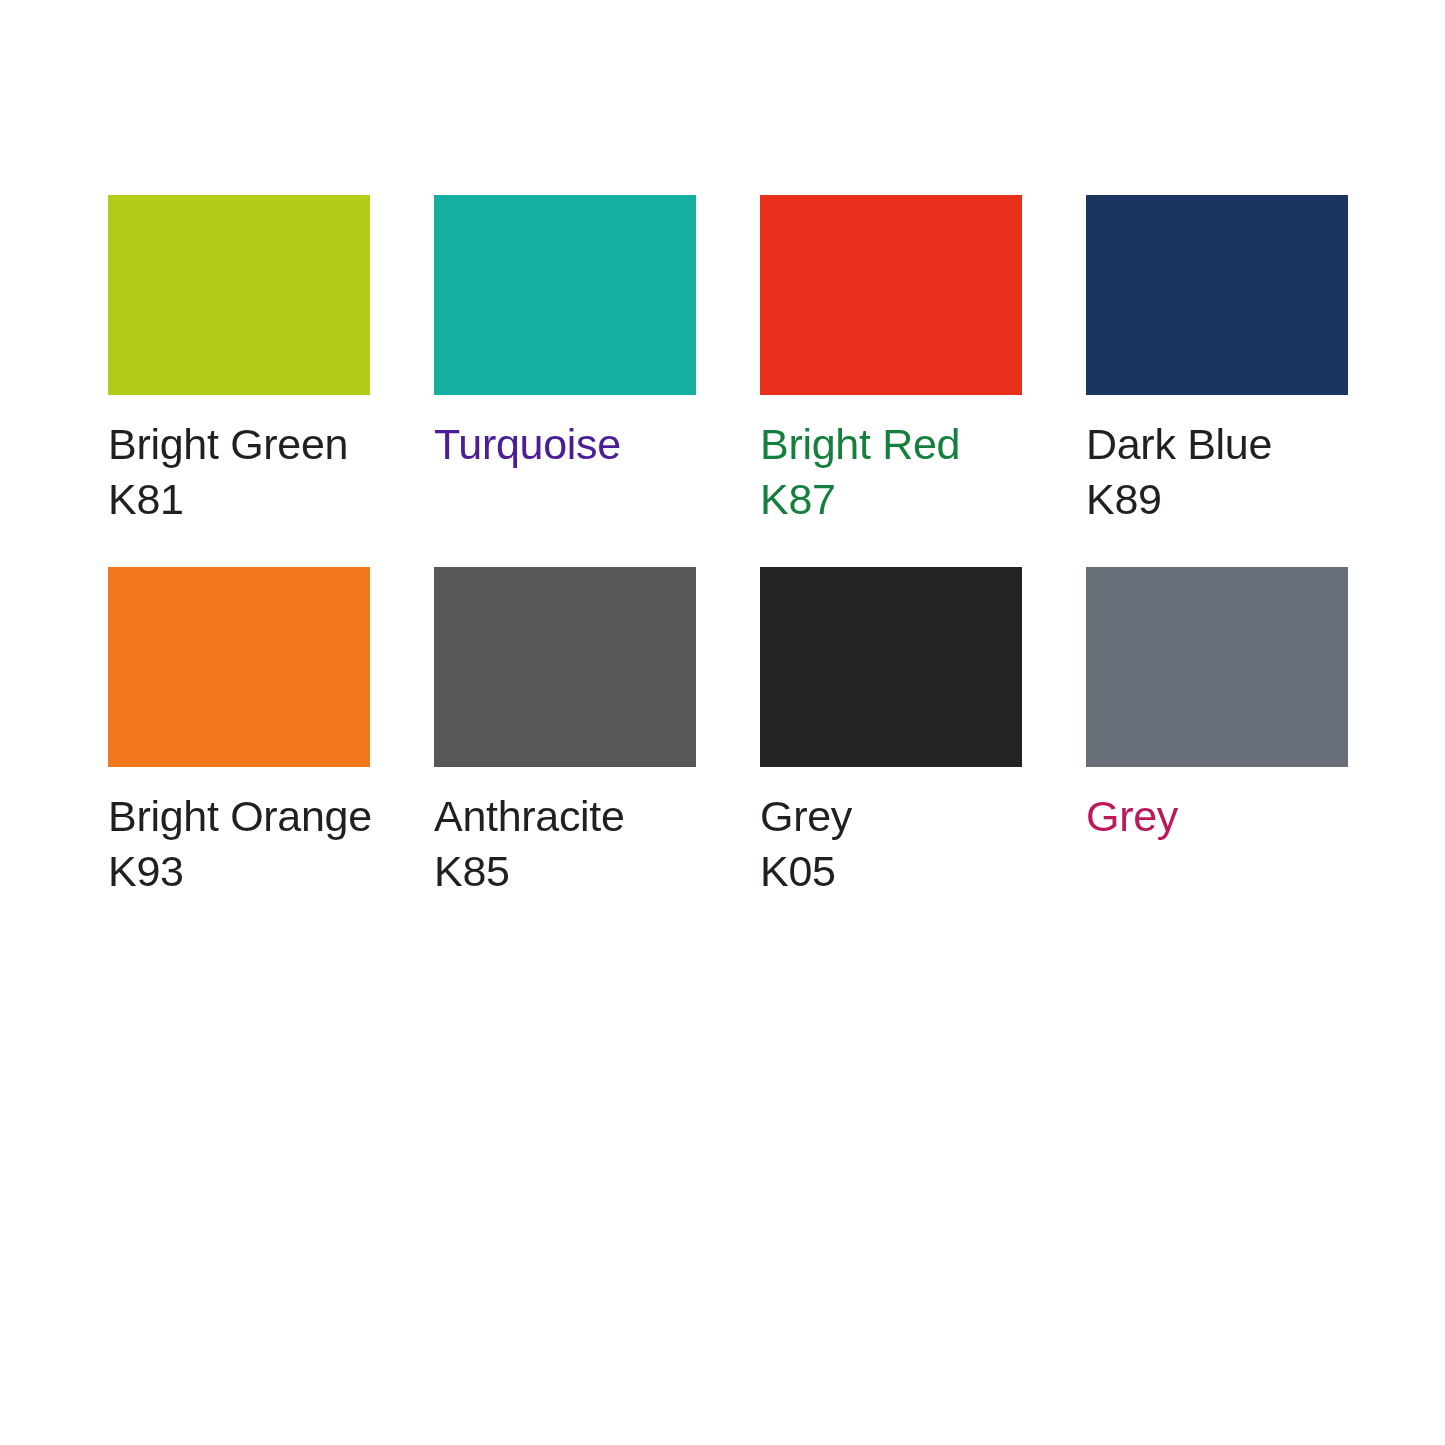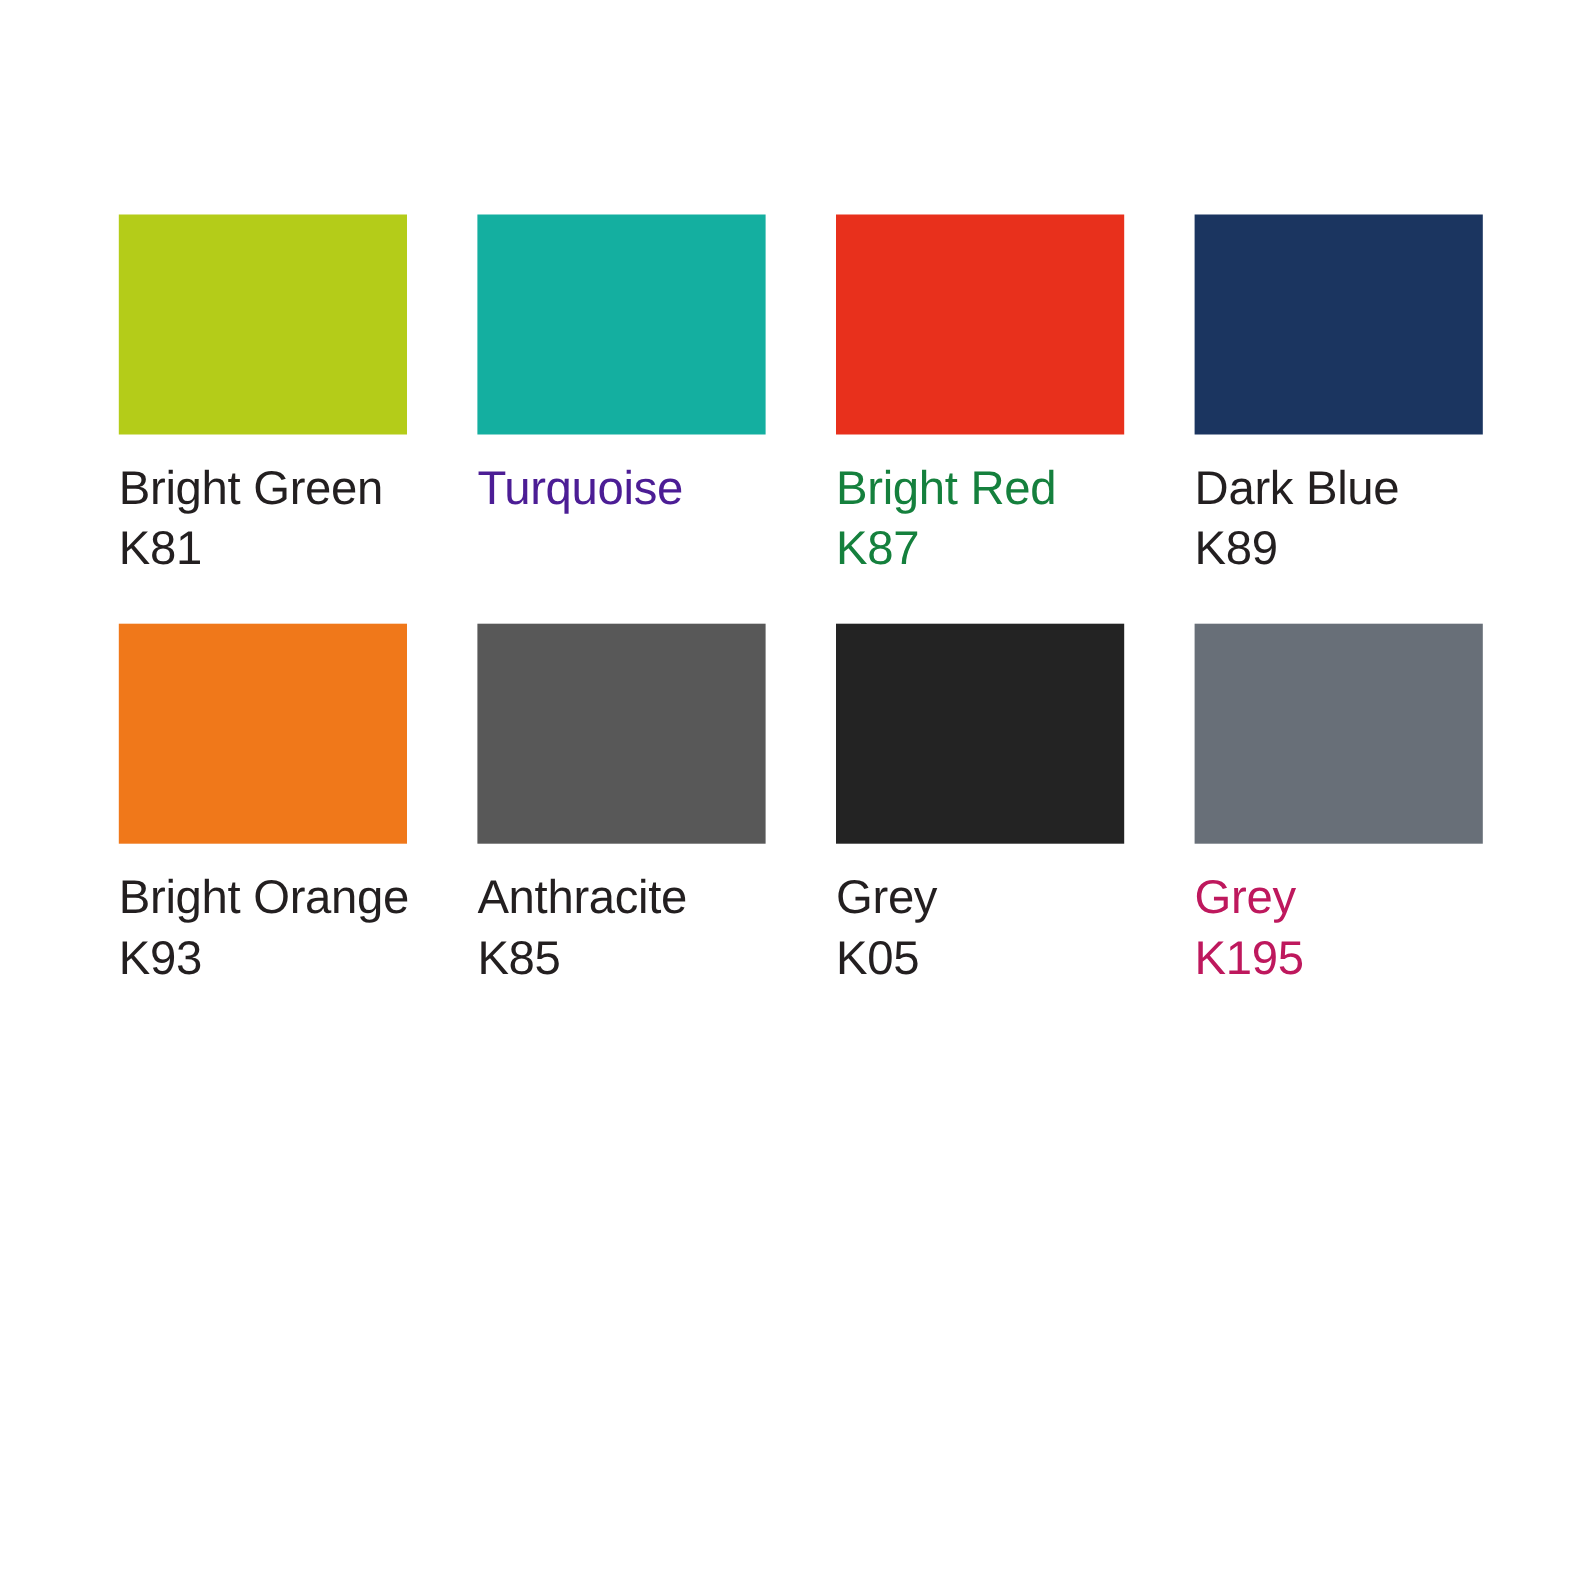--- a/index.html
+++ b/index.html
@@ -118,17 +118,16 @@
         <div class="swatch-chip" style="background-color: rgb(35, 35, 35);"></div>
         <div class="swatch-caption" style="color: rgb(35, 31, 32);">
           <span class="swatch-name">Grey</span>
           <span class="swatch-code">K05</span>
         </div>
       </div>
       <div class="swatch-cell">
         <div class="swatch-chip" style="background-color: rgb(104, 111, 120);"></div>
         <div class="swatch-caption" style="color: #be185d;">
           <span class="swatch-name">Grey</span>
-          <span class="swatch-code">K195</span>
         </div>
       </div>
     </div>
 </div>
 
 </body></html>

